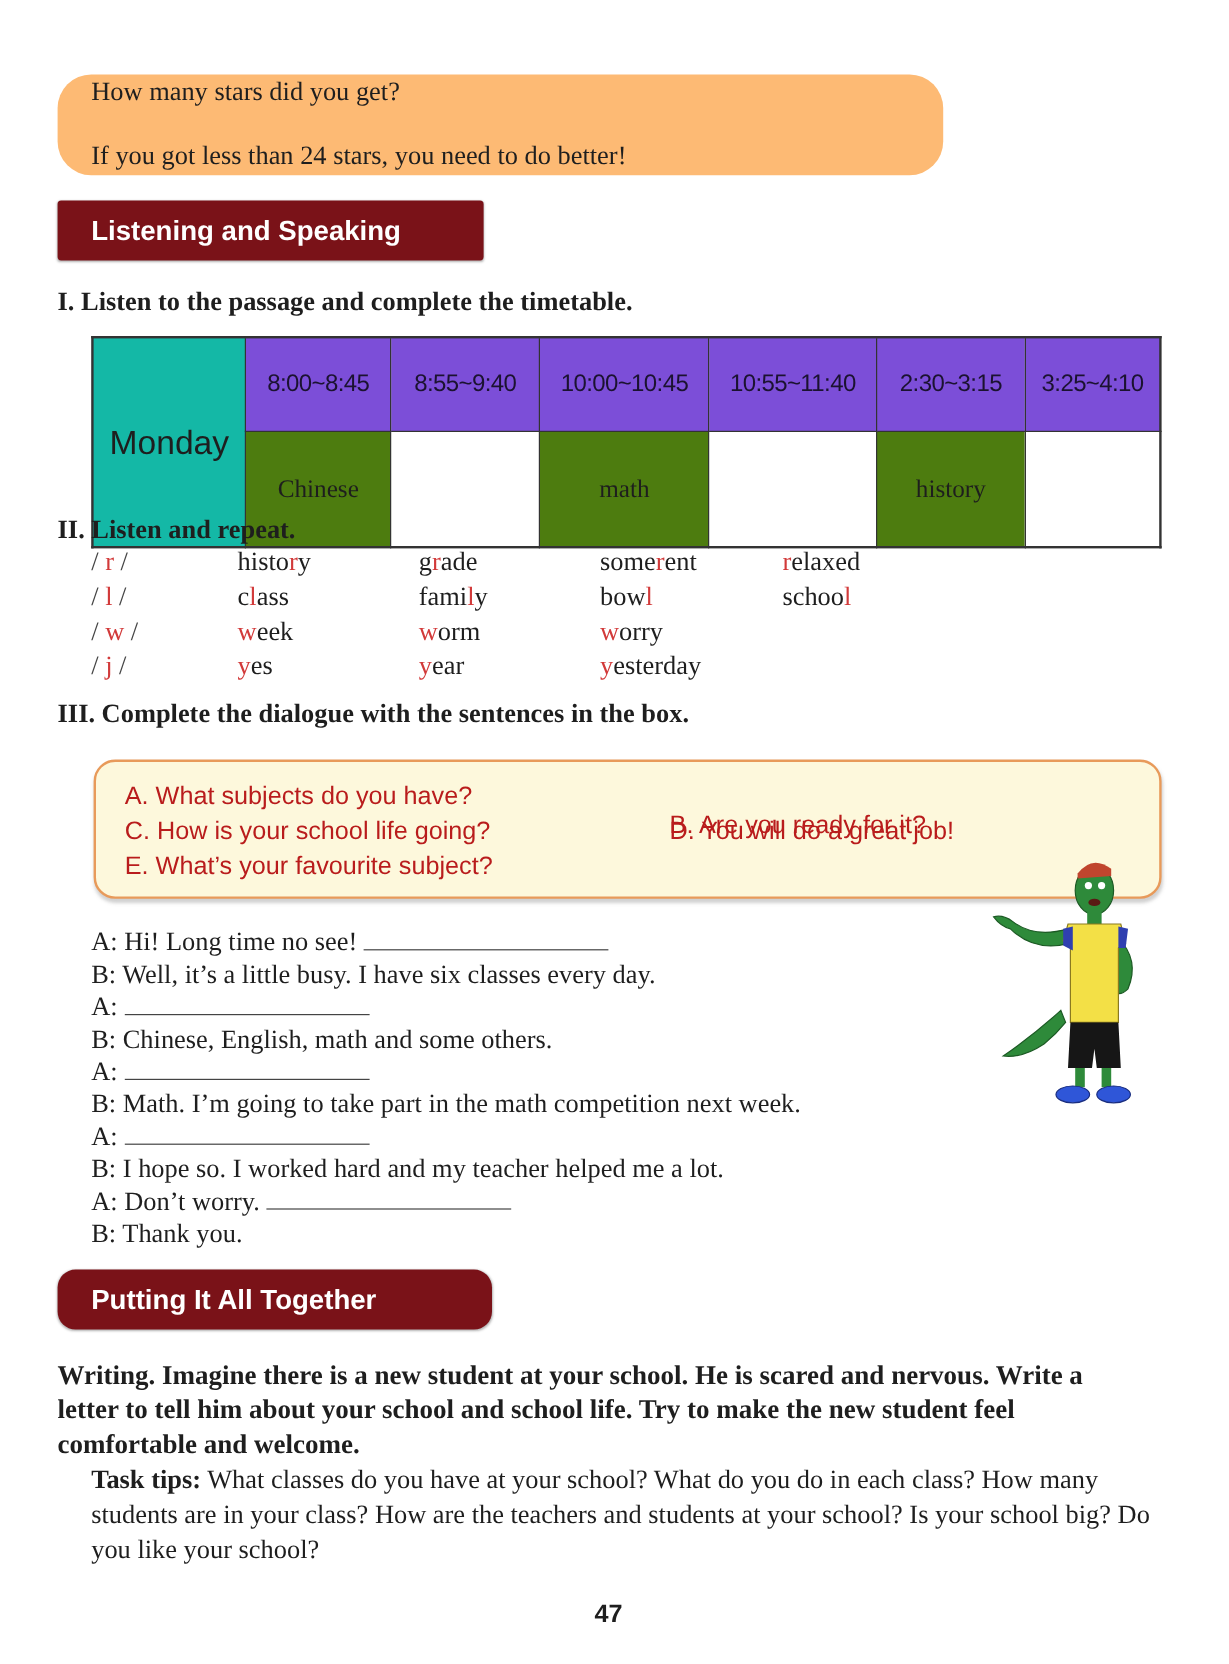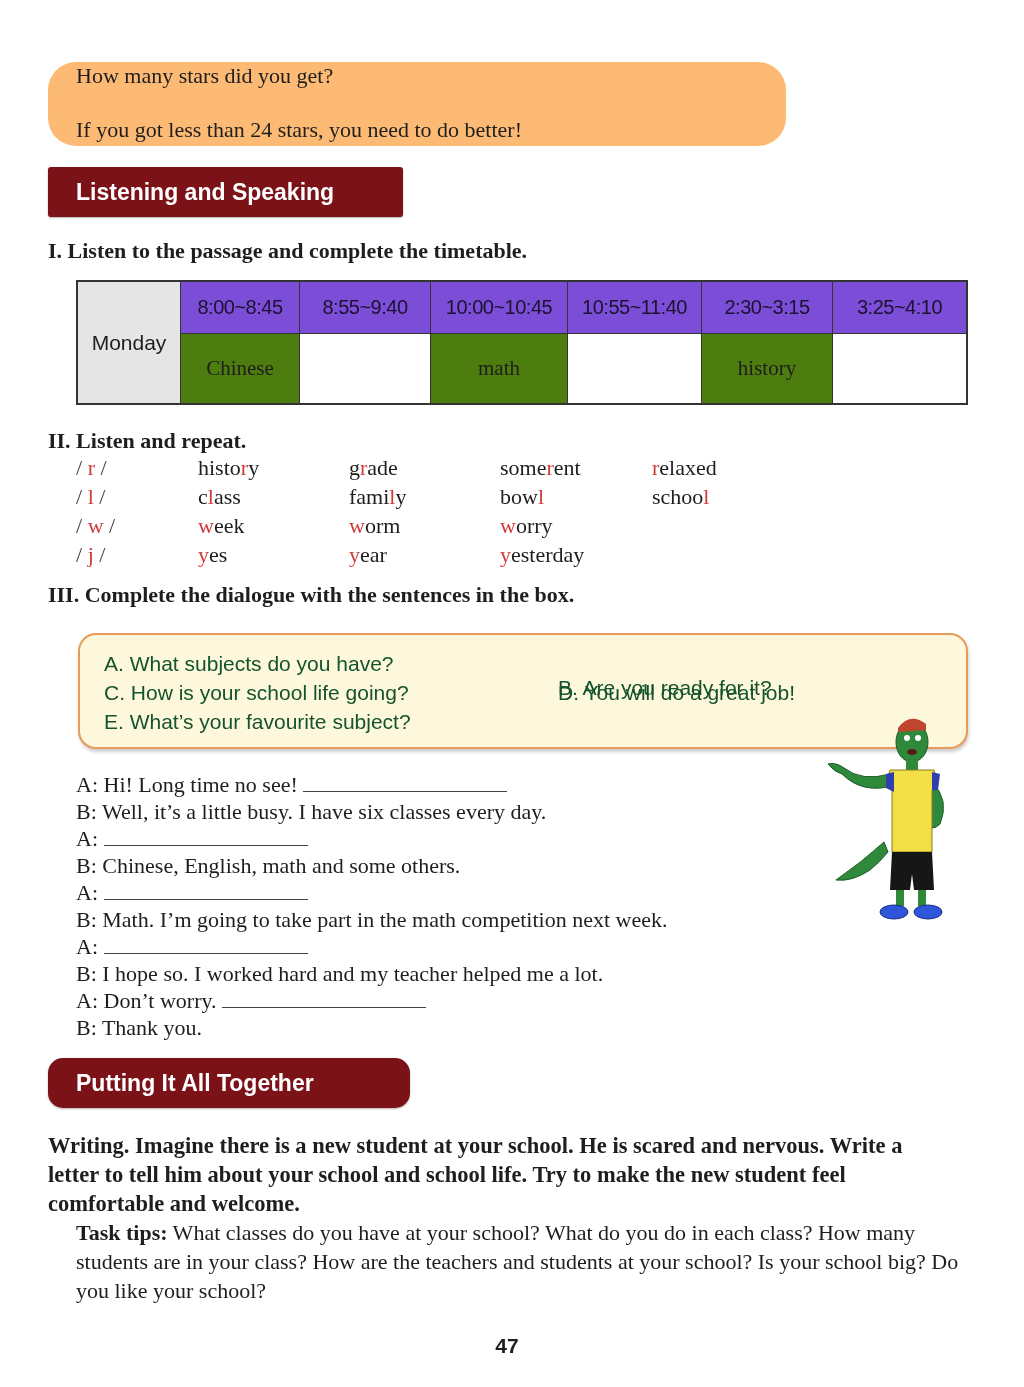--- a/index.html
+++ b/index.html
@@ -15,40 +15,40 @@
   .banner { background: #7a1218; color: #ffffff; border-radius: 3px;
             font-family: "Liberation Sans", "DejaVu Sans", sans-serif; font-weight: bold;
             font-size: 23px; display: flex; align-items: center; padding-left: 28px; box-sizing: border-box;
             box-shadow: 0 1px 2px rgba(0,0,0,0.3); }
 
   .heading { font-weight: bold; font-size: 22px; white-space: nowrap; }
 
   
   table.tt { position: absolute; left: 76px; top: 280px; width: 892px; border-collapse: collapse;
              border: 2px solid #333; }
-  table.tt td { border: 1.5px solid #333; text-align: center; padding: 0; }
-  table.tt td.day { width: 102px; background: #e5e5e5; font-family: "Liberation Sans", "DejaVu Sans", sans-serif;
-                    font-size: 21px; }
+  table.tt td { border: 1.5px solid #333; text-align: center; padding: 13px; }
+  table.tt td.day { width: 102px; background: #14b8a6; font-family: "Liberation Sans", "DejaVu Sans", sans-serif;
+                    font-size: 28px; }
   table.tt td.time { background: #7c4ed8; height: 51px; font-family: "Liberation Sans", "DejaVu Sans", sans-serif;
                      font-size: 20px; color: #1b1230; letter-spacing: -0.5px; }
   table.tt td.subj { height: 69px; font-size: 21px; }
   table.tt td.filled { background: #4d7c0f; }
   table.tt td.blank { background: #ffffff; }
 
   
   .ph { position: absolute; font-size: 22px; white-space: nowrap; }
   .red { color: #d23a3a; }
   .slash { color: #444; }
 
   
   .options { left: 78px; top: 633px; width: 890px; height: 116px; background: #fdf8dc;
              border: 2px solid #e89a5a; border-radius: 18px; box-sizing: border-box;
              box-shadow: 1px 3px 3px rgba(120,120,120,0.35); }
   .opt { position: absolute; font-family: "Liberation Sans", "DejaVu Sans", sans-serif; font-size: 21px;
-         color: #14532d; white-space: nowrap; }
+         color: #b91c1c; white-space: nowrap; }
 
   
   .dlg { position: absolute; left: 76px; font-size: 22px; white-space: nowrap; line-height: 27px; }
   .blank-line { display: inline-block; border-bottom: 1.5px solid #444; height: 18px; vertical-align: baseline; }
 
   
   .writing { left: 48px; top: 1131px; width: 900px; font-weight: bold; font-size: 22.5px; line-height: 29px; }
   .tips { left: 76px; top: 1218px; width: 900px; font-size: 22px; line-height: 29px; }
   .tips b { font-weight: bold; }
   .page-num { left: 0; width: 1014px; top: 1334px; text-align: center;

